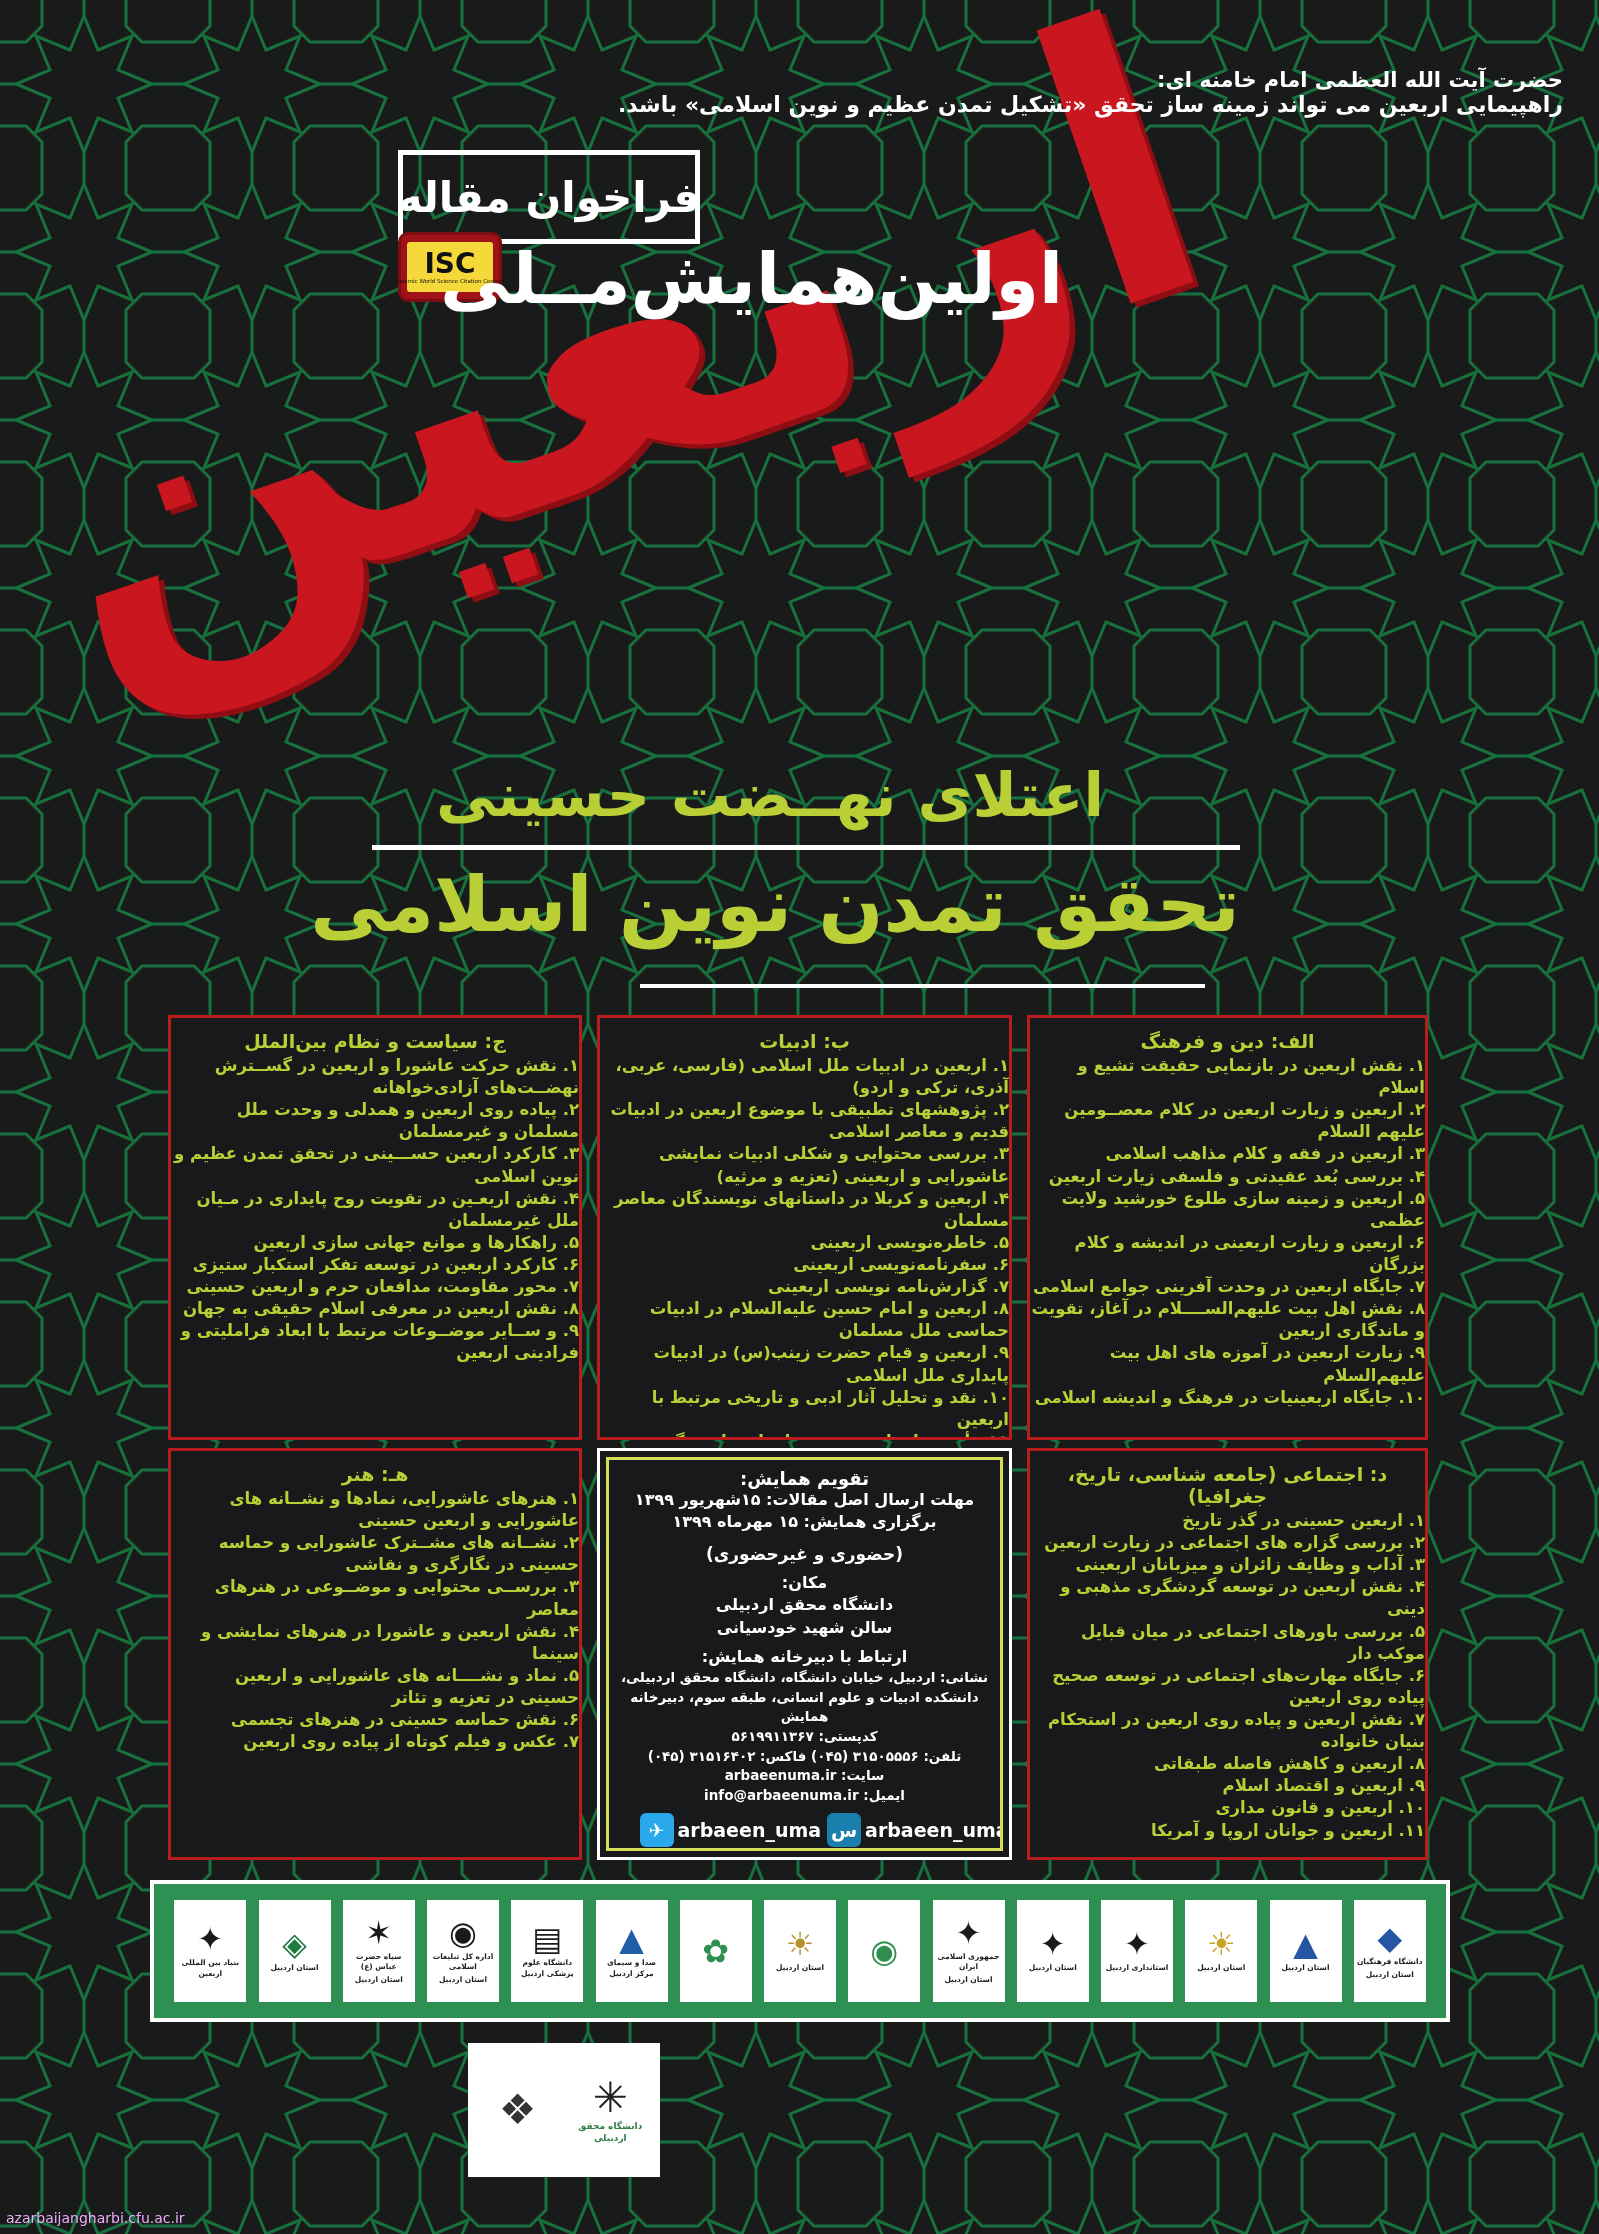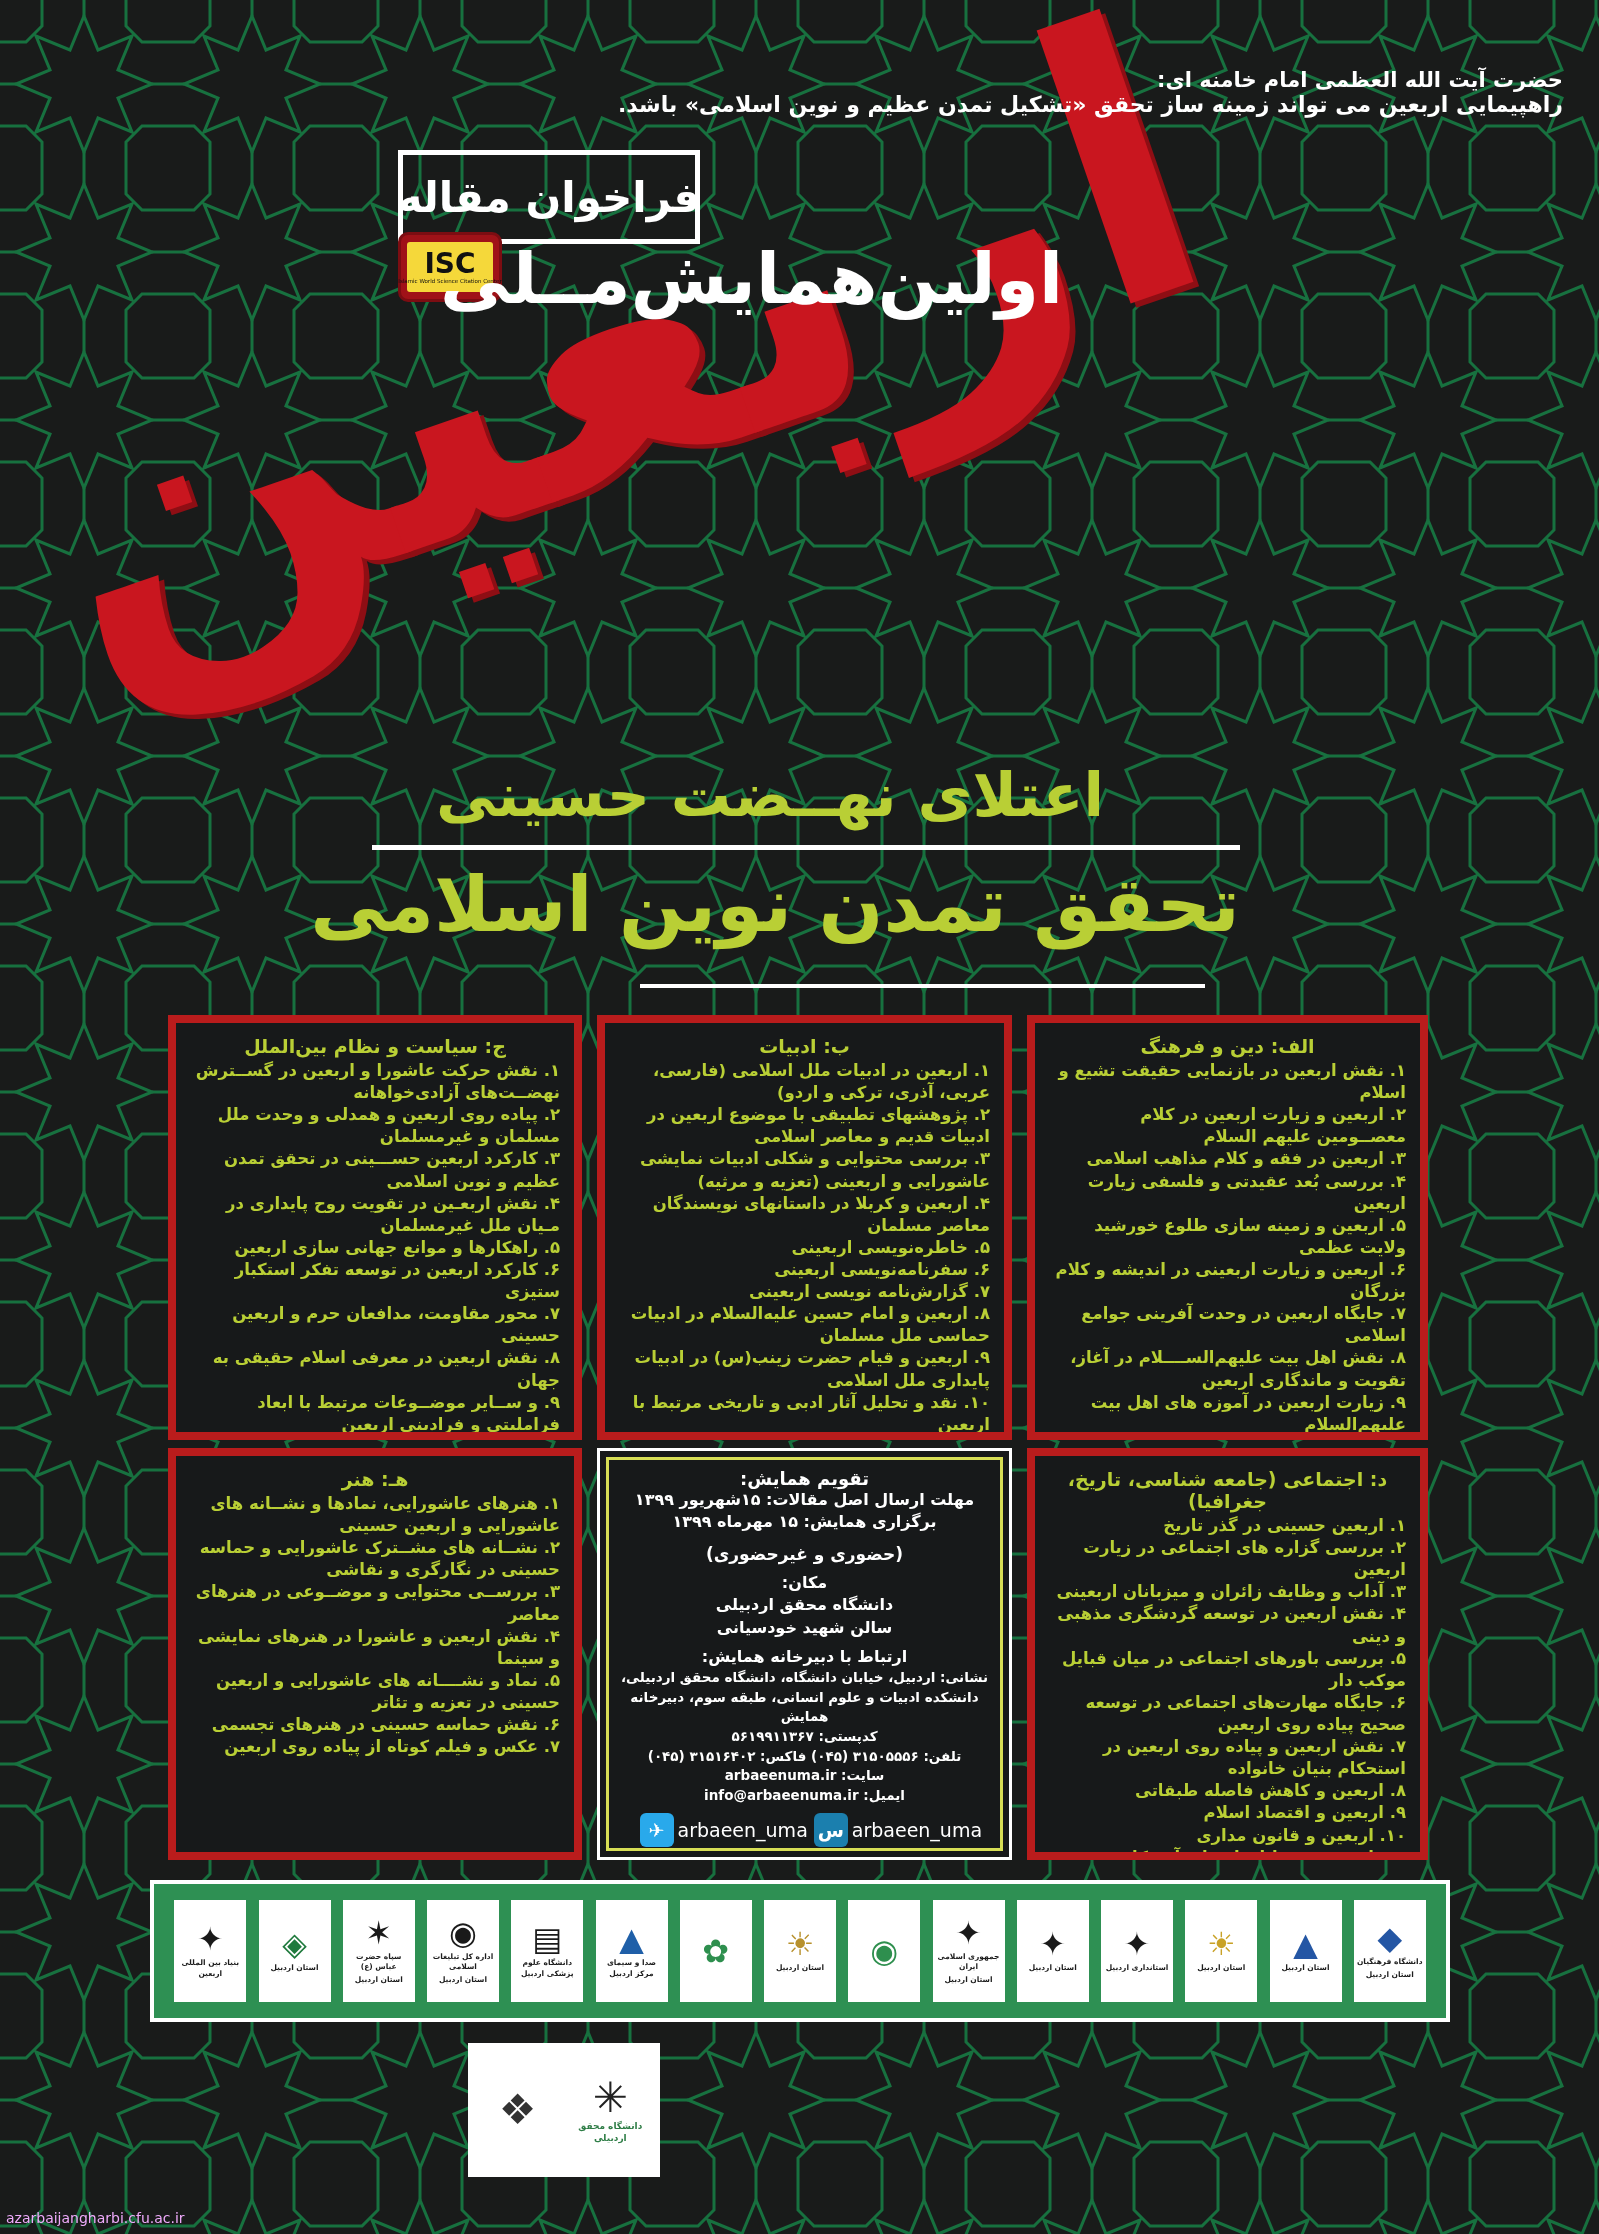--- a/index.html
+++ b/index.html
@@ -41,22 +41,22 @@
        color:#fff;font-weight:bold;font-size:70px;white-space:nowrap;}
 
   .sub1{left:320px;top:760px;width:900px;text-align:center;direction:rtl;
        color:#b9cf35;font-weight:bold;font-size:60px;white-space:nowrap;}
   .rule1{left:372px;top:845px;width:868px;height:5px;background:#fff;}
   .sub2{left:300px;top:860px;width:950px;text-align:center;direction:rtl;
        color:#b9cf35;font-weight:bold;font-size:76px;white-space:nowrap;}
   .rule2{left:640px;top:984px;width:565px;height:4px;background:#fff;}
 
   
-  .tbox{border:8px solid #b91c1c;background:#17191a;color:#b9cf35;direction:rtl;
-        padding:12px 14px;box-sizing:border-box;overflow:hidden;}
+  .tbox{border:3px solid #b91c1c;background:#17191a;color:#b9cf35;direction:rtl;
+        padding:12px 0;box-sizing:border-box;overflow:hidden;}
   .tbox .btitle{text-align:center;font-weight:bold;font-size:19px;margin-bottom:3px;}
   .titem{font-size:16.5px;font-weight:bold;line-height:1.34;text-align:right;}
   .box-jim{left:168px;top:1015px;width:414px;height:425px;}
   .box-be {left:597px;top:1015px;width:415px;height:425px;}
   .box-alef{left:1027px;top:1015px;width:401px;height:425px;}
   .box-he {left:168px;top:1448px;width:414px;height:412px;}
   .box-dal{left:1027px;top:1448px;width:401px;height:412px;}
 
   
   .box-cal{left:597px;top:1448px;width:415px;height:412px;border:3px solid #fff;
@@ -69,21 +69,21 @@
   .cal-mode{font-size:17px;margin:10px 0 8px;}
   .cal-small{font-size:13.5px;line-height:1.45;}
   .cal-gap{height:7px;}
   .social-grid{display:grid;grid-template-columns:1fr 1fr;gap:4px 6px;
         width:330px;margin:8px auto 0;direction:ltr;}
   .social{display:flex;align-items:center;gap:4px;}
   .sicon{width:34px;height:34px;border-radius:6px;background:#fff;display:flex;
         align-items:center;justify-content:center;font-size:19px;color:#fff;}
   .sicon.telegram{background:#29a9eb;}
   .sicon.soroush{background:#1b7fae;}
-  .shandle{color:#fff;font-weight:normal;font-size:19px;}
+  .shandle{color:#fff;font-weight:bold;font-size:19px;}
 
   
   .band{left:150px;top:1880px;width:1300px;height:142px;background:#2e9053;
         border:4px solid #fff;display:flex;align-items:center;
         justify-content:space-evenly;box-sizing:border-box;padding:0 8px;}
   .logo-card{width:72px;height:102px;background:#fff;display:flex;flex-direction:column;
         align-items:center;justify-content:center;gap:3px;padding:3px 2px;box-sizing:border-box;}
   .logo-glyph{font-size:32px;line-height:1;}
   .logo-cap{font-size:7.5px;font-weight:bold;color:#1d1d1d;text-align:center;
         direction:rtl;line-height:1.35;}

